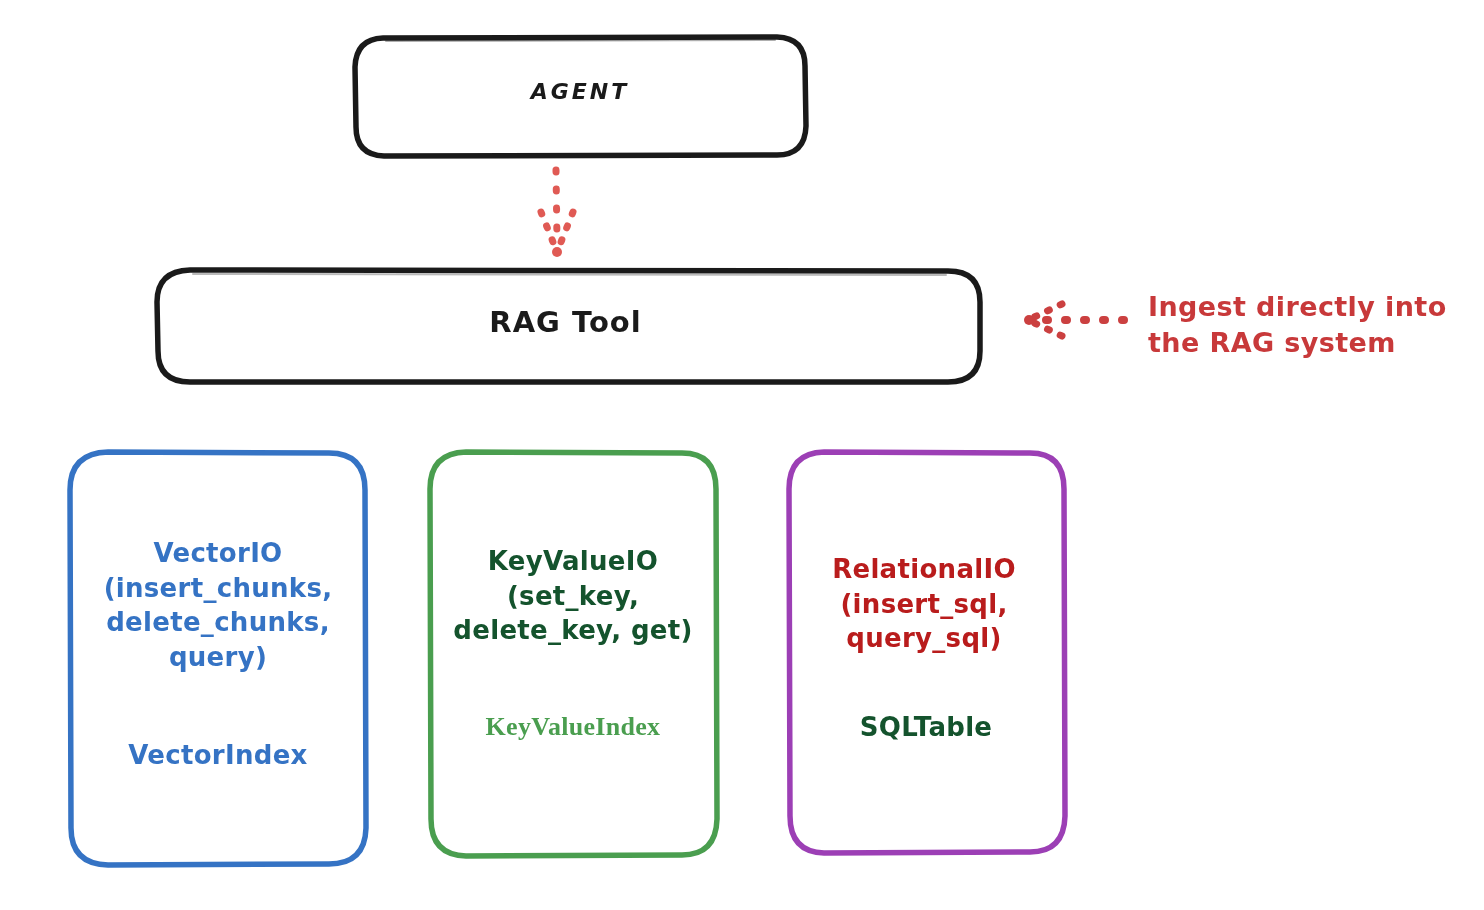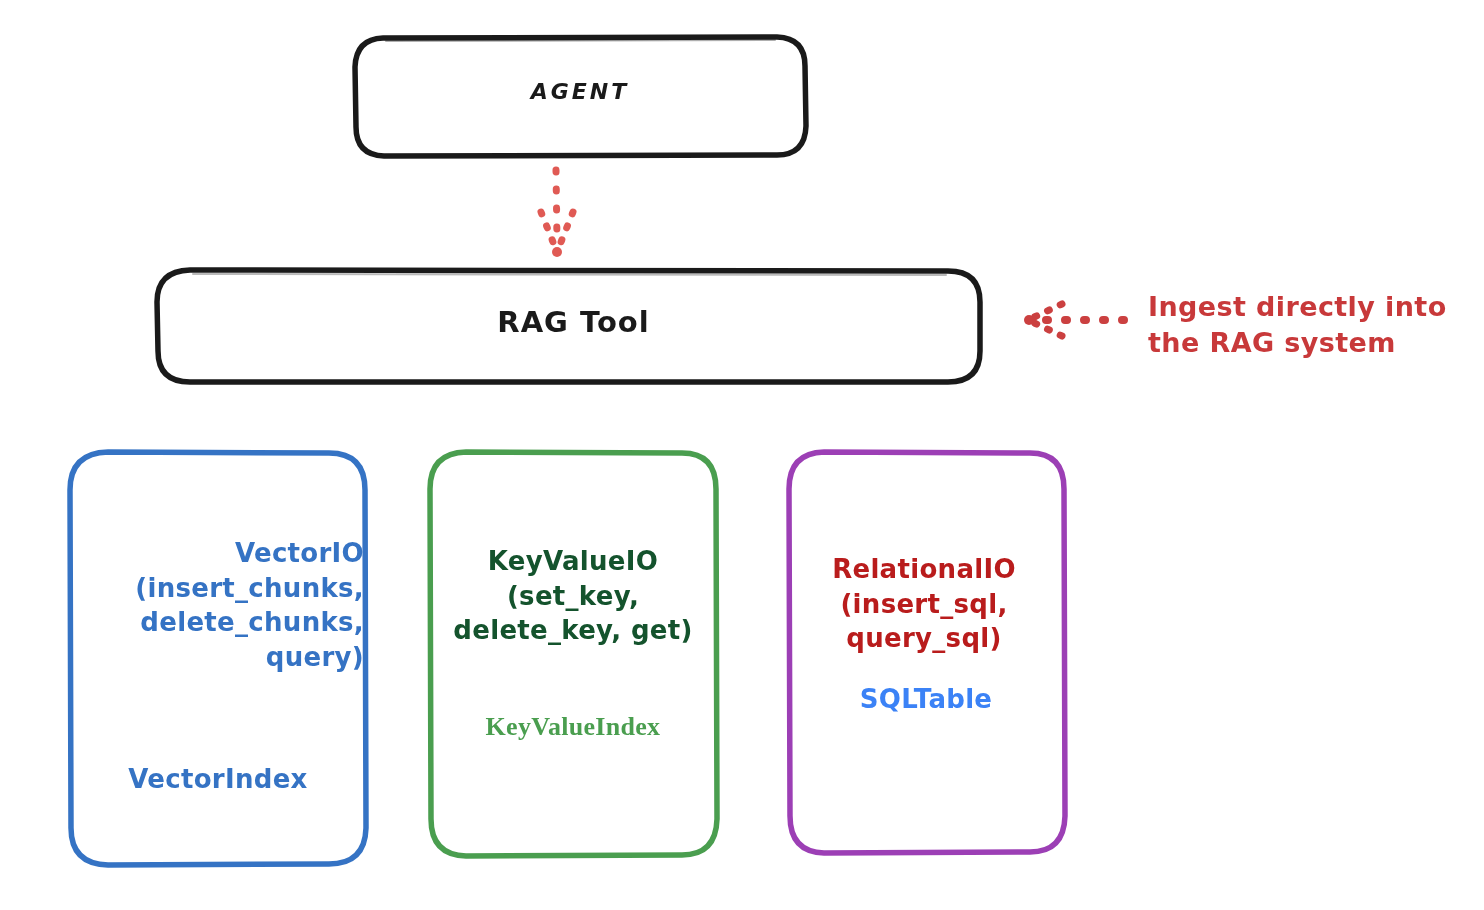--- a/index.html
+++ b/index.html
@@ -41,21 +41,21 @@
     width: 450px;
     font-size: 22px;
     font-style: italic;
     font-weight: 700;
     letter-spacing: 3px;
     color: #1a1a1a;
     font-family: "DejaVu Sans", sans-serif;
   }
   
   #ragtool-label {
-    left: 162px;
+    left: 154px;
     top: 305px;
     width: 823px;
     font-size: 29px;
     font-weight: 600;
     letter-spacing: 1px;
     color: #1a1a1a;
     font-family: "DejaVu Sans", sans-serif;
   }
   
   .store-label {
@@ -71,26 +71,26 @@
   }
   .store-index {
     position: absolute;
     text-align: center;
     font-size: 26px;
     font-weight: 600;
     letter-spacing: 0.3px;
     font-family: "DejaVu Sans", sans-serif;
     pointer-events: none;
   }
-  #vectorio-api   { left: 72px;  top: 536px; width: 292px; color: #3573c4; text-align: right; }
-  #vectorio-index { left: 72px;  top: 740px; width: 292px; color: #3573c4; margin-top: 24px; }
+  #vectorio-api   { left: 72px;  top: 536px; width: 292px; color: #3573c4; }
+  #vectorio-index { left: 72px;  top: 740px; width: 292px; color: #3573c4; }
   #kvio-api       { left: 432px; top: 544px; width: 282px; color: #14532d; }
   #kvio-index     { left: 432px; top: 712px; width: 282px; color: #4a9e4f; font-family: Liberation Serif, serif; }
   #relio-api      { left: 788px; top: 552px; width: 272px; color: #b91c1c; }
-  #relio-index    { left: 790px; top: 684px; width: 272px; color: #3b82f6; }
+  #relio-index    { left: 790px; top: 712px; width: 272px; color: #14532d; }
 
   #ingest-note {
     position: absolute;
     left: 1148px;
     top: 289px;
     width: 330px;
     text-align: left;
     font-size: 27px;
     font-weight: 600;
     line-height: 1.35;

